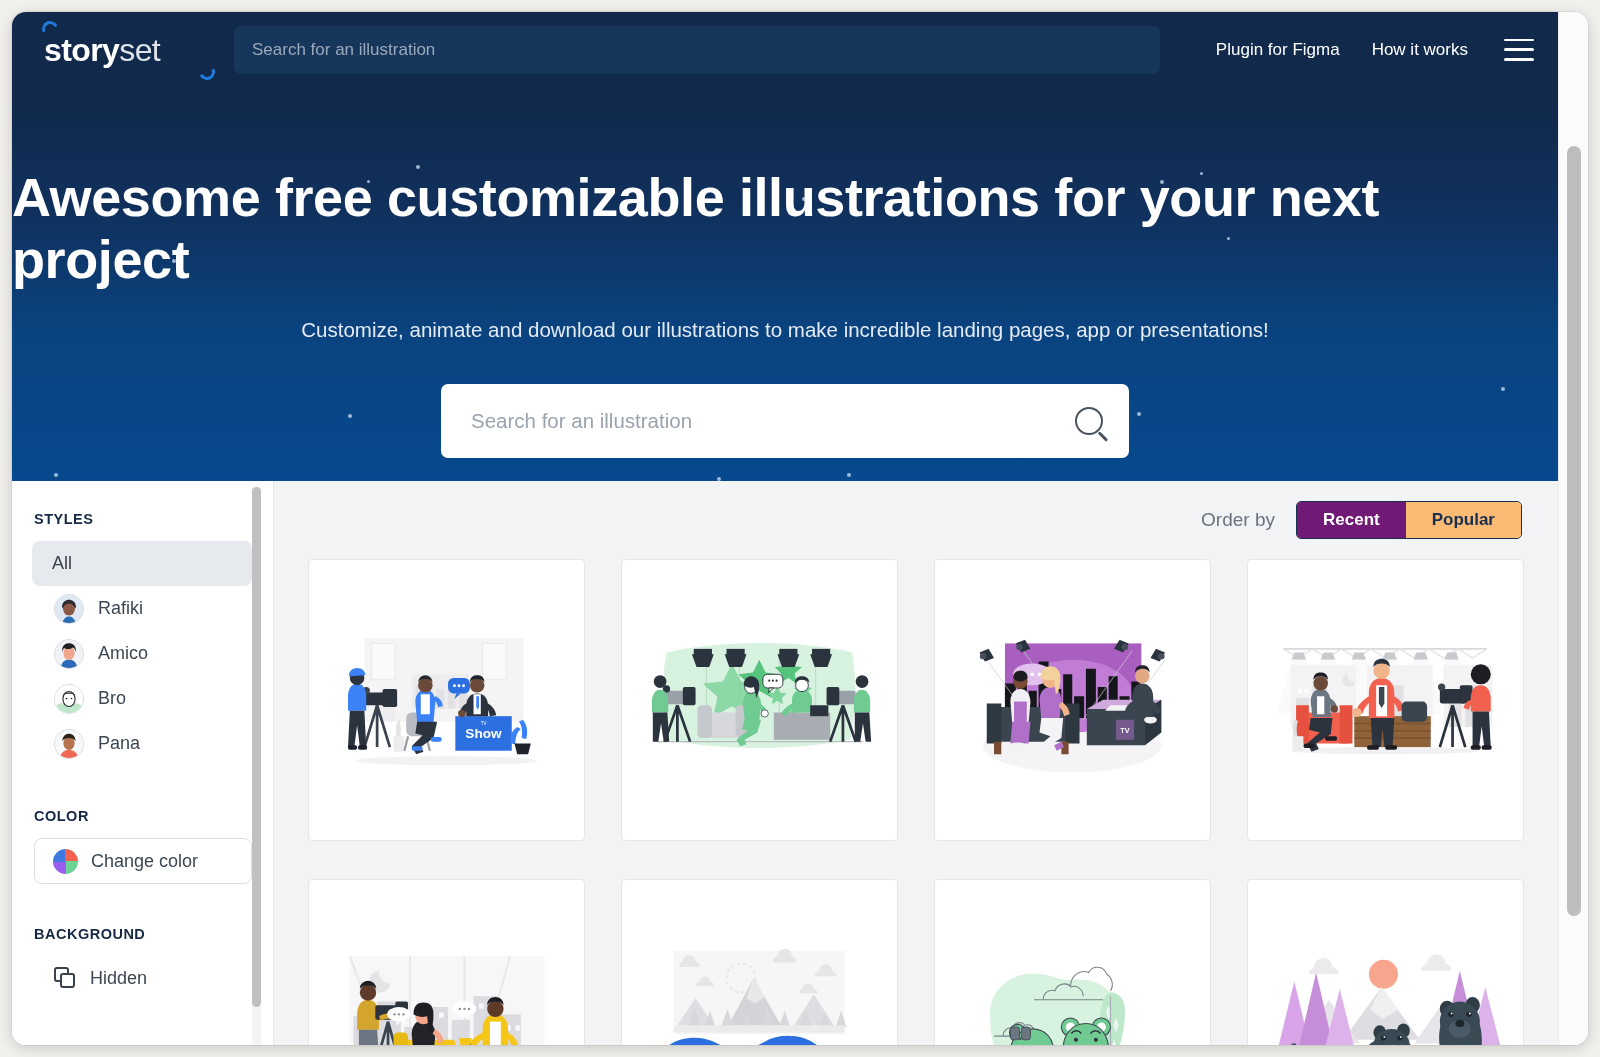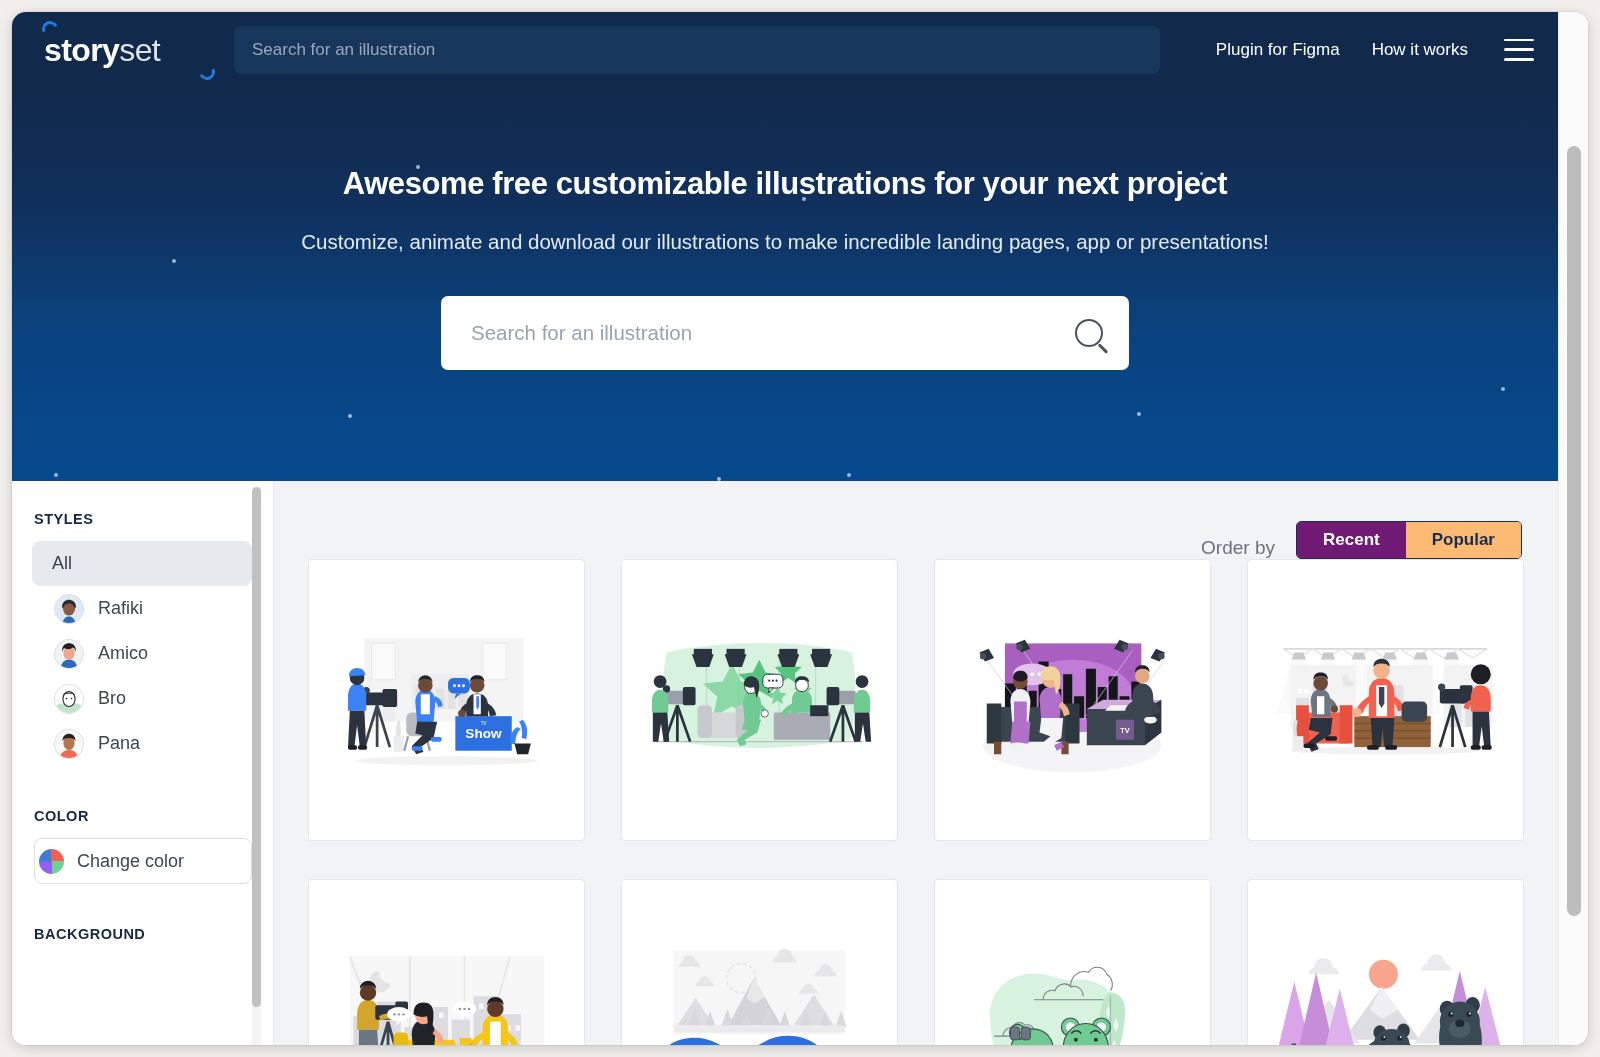--- a/index.html
+++ b/index.html
@@ -148,23 +148,22 @@
     overflow: hidden;
   }
   .star {
     position: absolute;
     background: #cfe0f5;
     border-radius: 50%;
     opacity: 0.75;
   }
   #hero-title {
     position: relative;
-    text-align: center;
     color: #ffffff;
-    font-size: 31px;
+    font-size: 54px;
     font-weight: 700;
     letter-spacing: -0.4px;
     padding-top: 79px;
     z-index: 2;
   }
   #hero-sub {
     position: relative;
     text-align: center;
     color: #e4ebf4;
     font-size: 20.5px;
@@ -269,21 +268,21 @@
   .avatar svg { display: block; width: 100%; height: 100%; }
 
   #color-heading { padding-top: 42px; }
   #change-color {
     display: flex;
     align-items: center;
     height: 46px;
     margin: 0 22px;
     border: 1px solid #dcdfe4;
     border-radius: 8px;
-    padding-left: 4px;
+    padding-left: 18px;
     cursor: pointer;
     color: #3d4753;
     font-size: 18px;
     background: #fff;
   }
   .color-wheel {
     width: 25px; height: 25px;
     border-radius: 50%;
     margin-right: 13px;
     flex: 0 0 25px;
@@ -353,21 +352,21 @@
   
   #results {
     flex: 1;
     background: #f2f3f5;
     position: relative;
     overflow: hidden;
     padding: 0 34px;
   }
   #orderbar {
     display: flex;
-    align-items: flex-end;
+    align-items: center;
     justify-content: flex-end;
     height: 78px;
     padding-right: 2px;
   }
   #orderby-label {
     color: #6a7380;
     font-size: 19px;
     margin-right: 21px;
   }
   .seg {
@@ -553,20 +552,27 @@
 
             <div class="side-heading" id="color-heading">COLOR</div>
 
             <div id="change-color">
               <span class="color-wheel"></span>
               <span>Change color</span>
             </div>
 
             <div class="side-heading" id="background-heading">BACKGROUND</div>
 
+            <div id="bg-hidden">
+              <span class="copies-icon">
+                  <i></i>
+                  <i></i>
+                </span>
+              <span>Hidden</span>
+            </div>
           </div>
 
           <div id="side-scroll-track"></div>
           <div id="side-scroll-thumb"></div>
           <div id="side-divider"></div>
         </div>
 
         <div id="results">
 
           <div id="orderbar">

